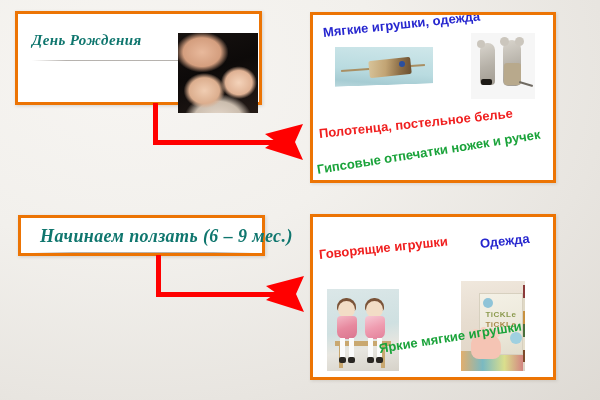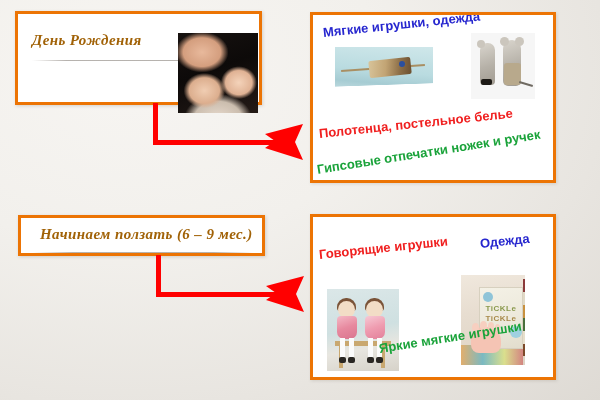--- a/index.html
+++ b/index.html
@@ -26,36 +26,36 @@
     background: #ffffff;
     border: 3px solid #ec7404;
     box-sizing: border-box;
     box-shadow: 1px 1px 3px rgba(120,110,100,0.25);
   }
   .title-box .title-text {
     position: absolute;
     font-family: "Liberation Serif", serif;
     font-style: italic;
     font-weight: 600;
-    color: #a16207;
+    color: #0f766e;
     white-space: nowrap;
     letter-spacing: .4px;
   }
   .title-box .underline {
     position: absolute;
     height: 1px;
     background: linear-gradient(to right, rgba(190,185,180,0) 0%, rgba(170,165,160,.85) 18%, rgba(170,165,160,.85) 82%, rgba(190,185,180,0) 100%);
   }
 
   #box-birthday { left: 15px; top: 11px; width: 247px; height: 94px; }
   #box-birthday .title-text { left: 14px; top: 18px; font-size: 15px; }
   #box-birthday .underline { left: 14px; top: 46px; width: 190px; }
 
   #box-crawl { left: 18px; top: 215px; width: 247px; height: 41px; }
-  #box-crawl .title-text { left: 19px; top: 8px; font-size: 15px; }
+  #box-crawl .title-text { left: 19px; top: 8px; font-size: 18px; }
   #box-crawl .underline { left: 12px; top: 34px; width: 220px; }
 
   
   .photo {
     position: absolute;
     overflow: hidden;
     background: #cfc9c2;
   }
   #photo-mother-baby {
     left: 160px;
@@ -174,21 +174,21 @@
     position: absolute; width: 5px; height: 20px; background: #fbfbfb;
   }
   #img-dolls .shoe {
     position: absolute; width: 7px; height: 6px; background: #2a2723; border-radius: 2px;
   }
   #img-dolls .bench {
     position: absolute; background: #c9a870;
   }
 
   #img-book {
-    left: 148px; top: 58px; width: 64px; height: 90px;
+    left: 148px; top: 64px; width: 64px; height: 90px;
     background: linear-gradient(170deg, #f0e8dd 0%, #e7ddd0 40%, #ded3c4 100%);
   }
   #img-book .stripe { position: absolute; }
   #img-book .cover {
     position: absolute; left: 18px; top: 12px; width: 44px; height: 62px;
     background: linear-gradient(165deg, #f4f1e6 0%, #ece8da 60%, #e2ddcd 100%);
     border: 1px solid #d7d0bf;
     box-sizing: border-box;
   }
   #img-book .t1, #img-book .t2 {

